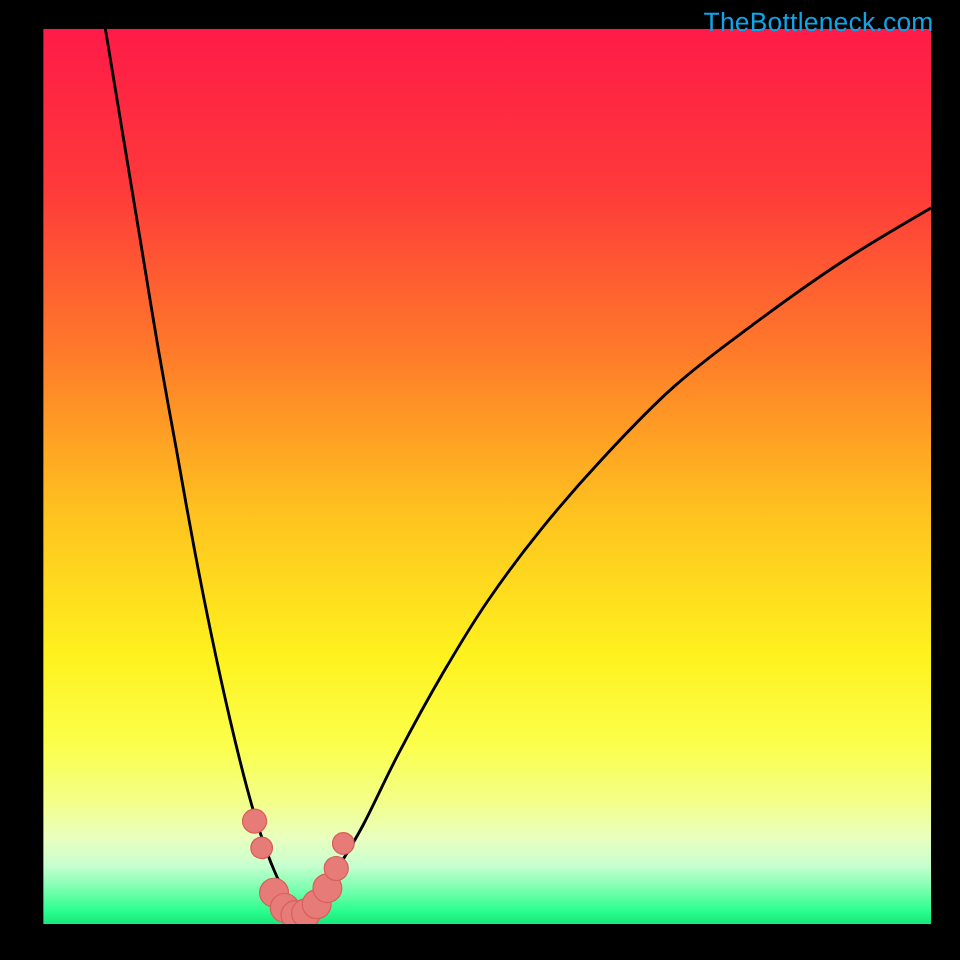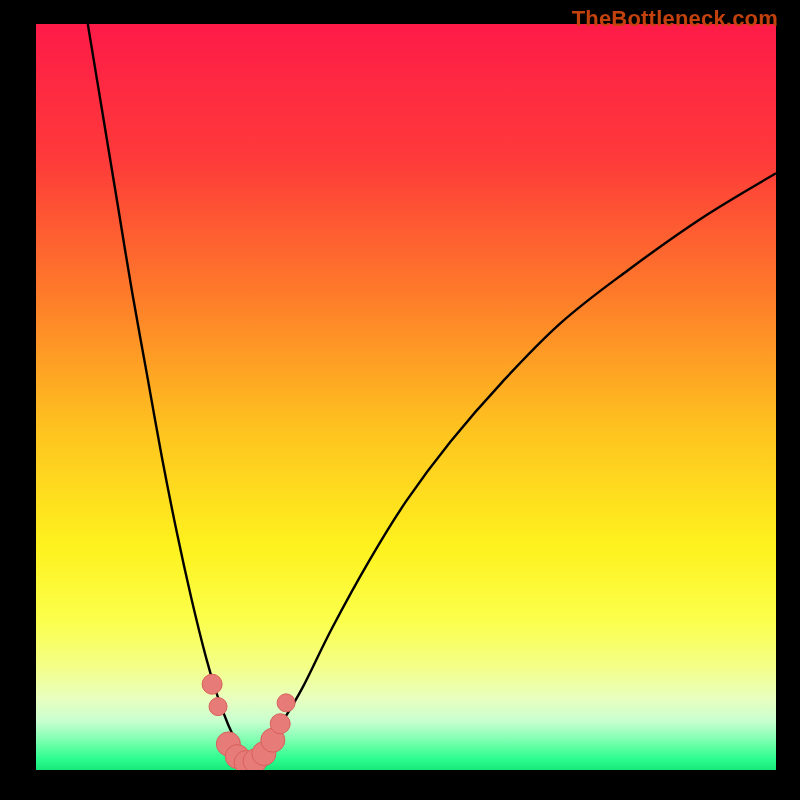--- a/index.html
+++ b/index.html
@@ -23,22 +23,22 @@
   .gradient {
     position: absolute;
     inset: 0;
   }
   .curve-layer {
     position: absolute;
     inset: 0;
   }
   .watermark {
     position: absolute;
-    color: #c2410c;
-    font-weight: 700;
+    color: #0ea5e9;
+    font-weight: 400;
     letter-spacing: 0.2px;
     white-space: nowrap;
   }
 </style>
 </head>
 <body>
 
 <div class="frame">
 
   <div class="plot" id="plot" style="left: 36px; top: 24px; width: 740px; height: 746px;">

